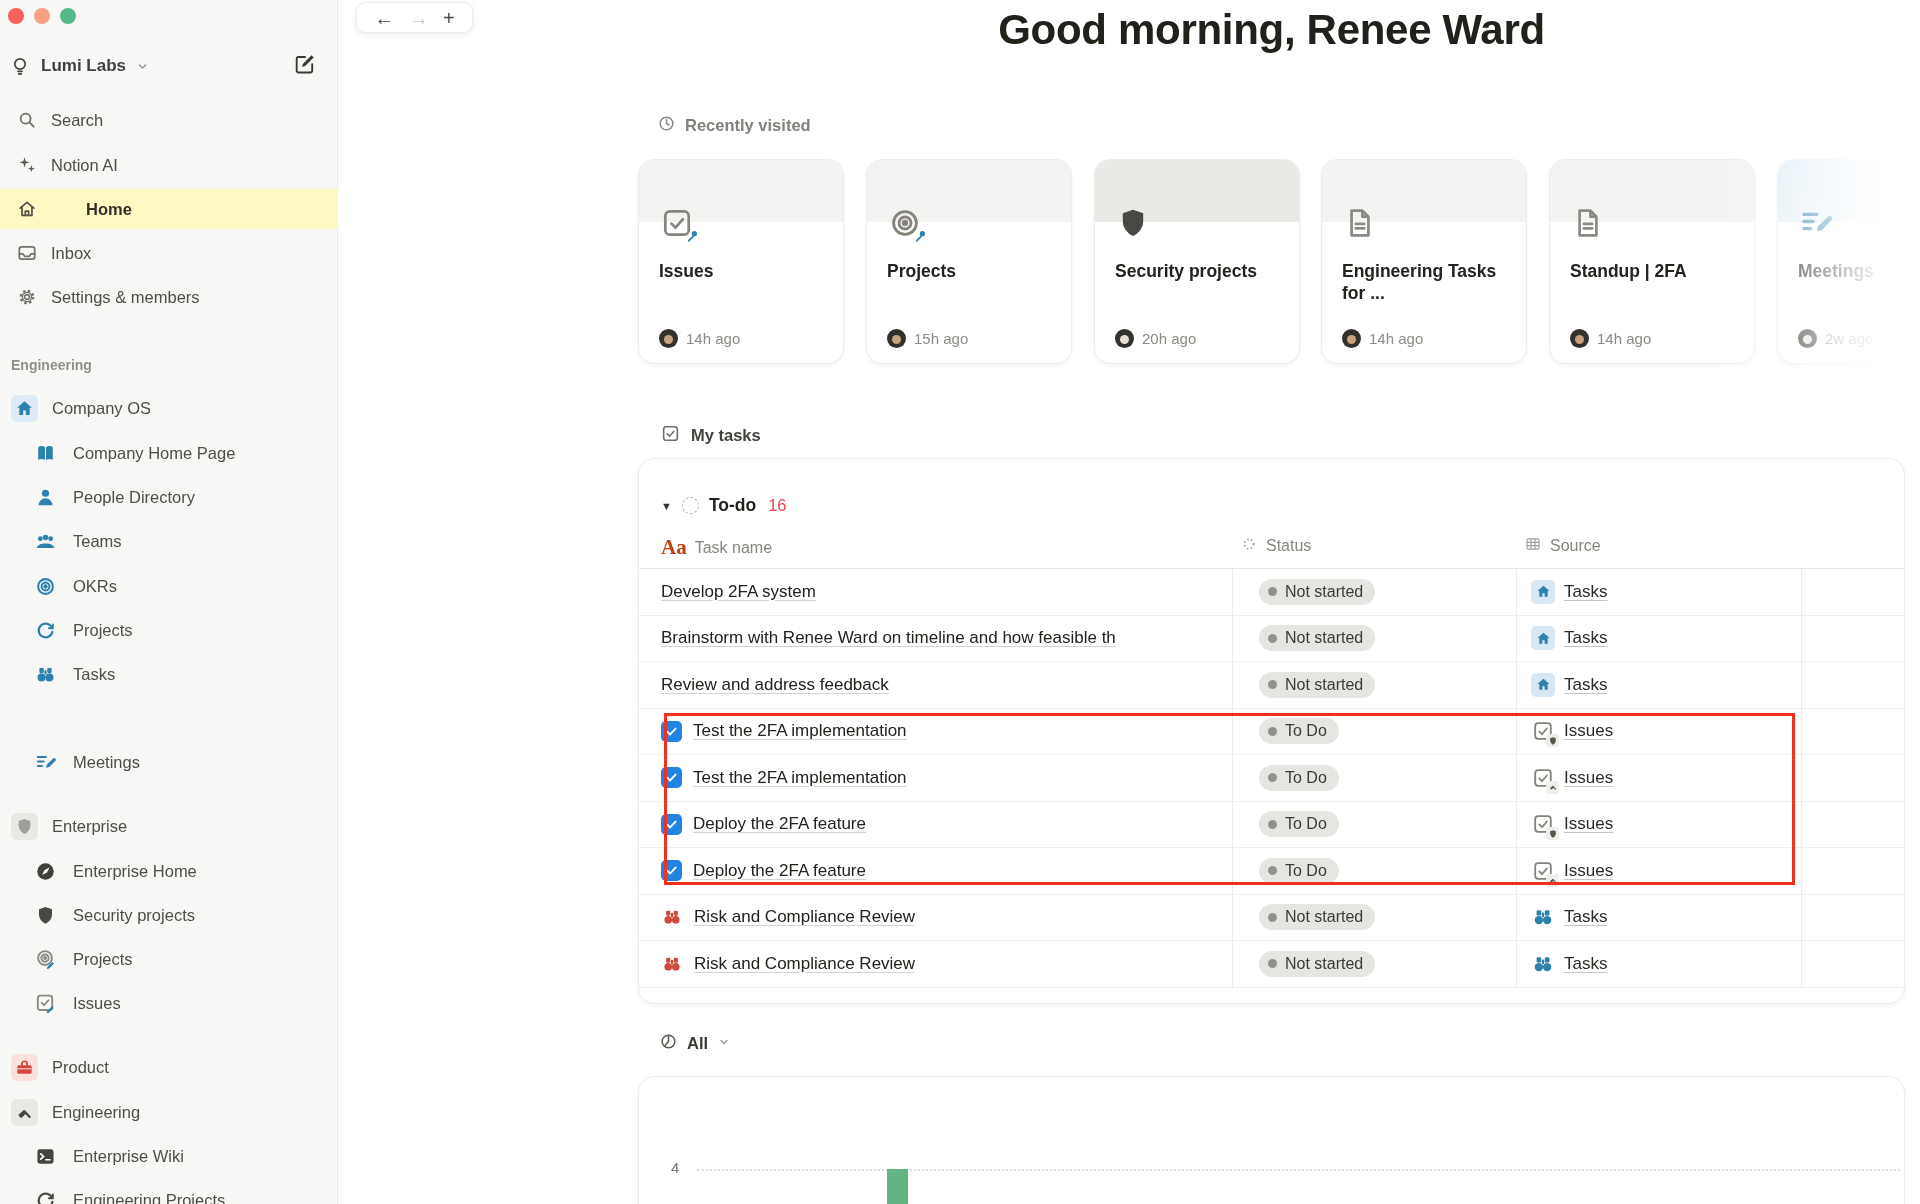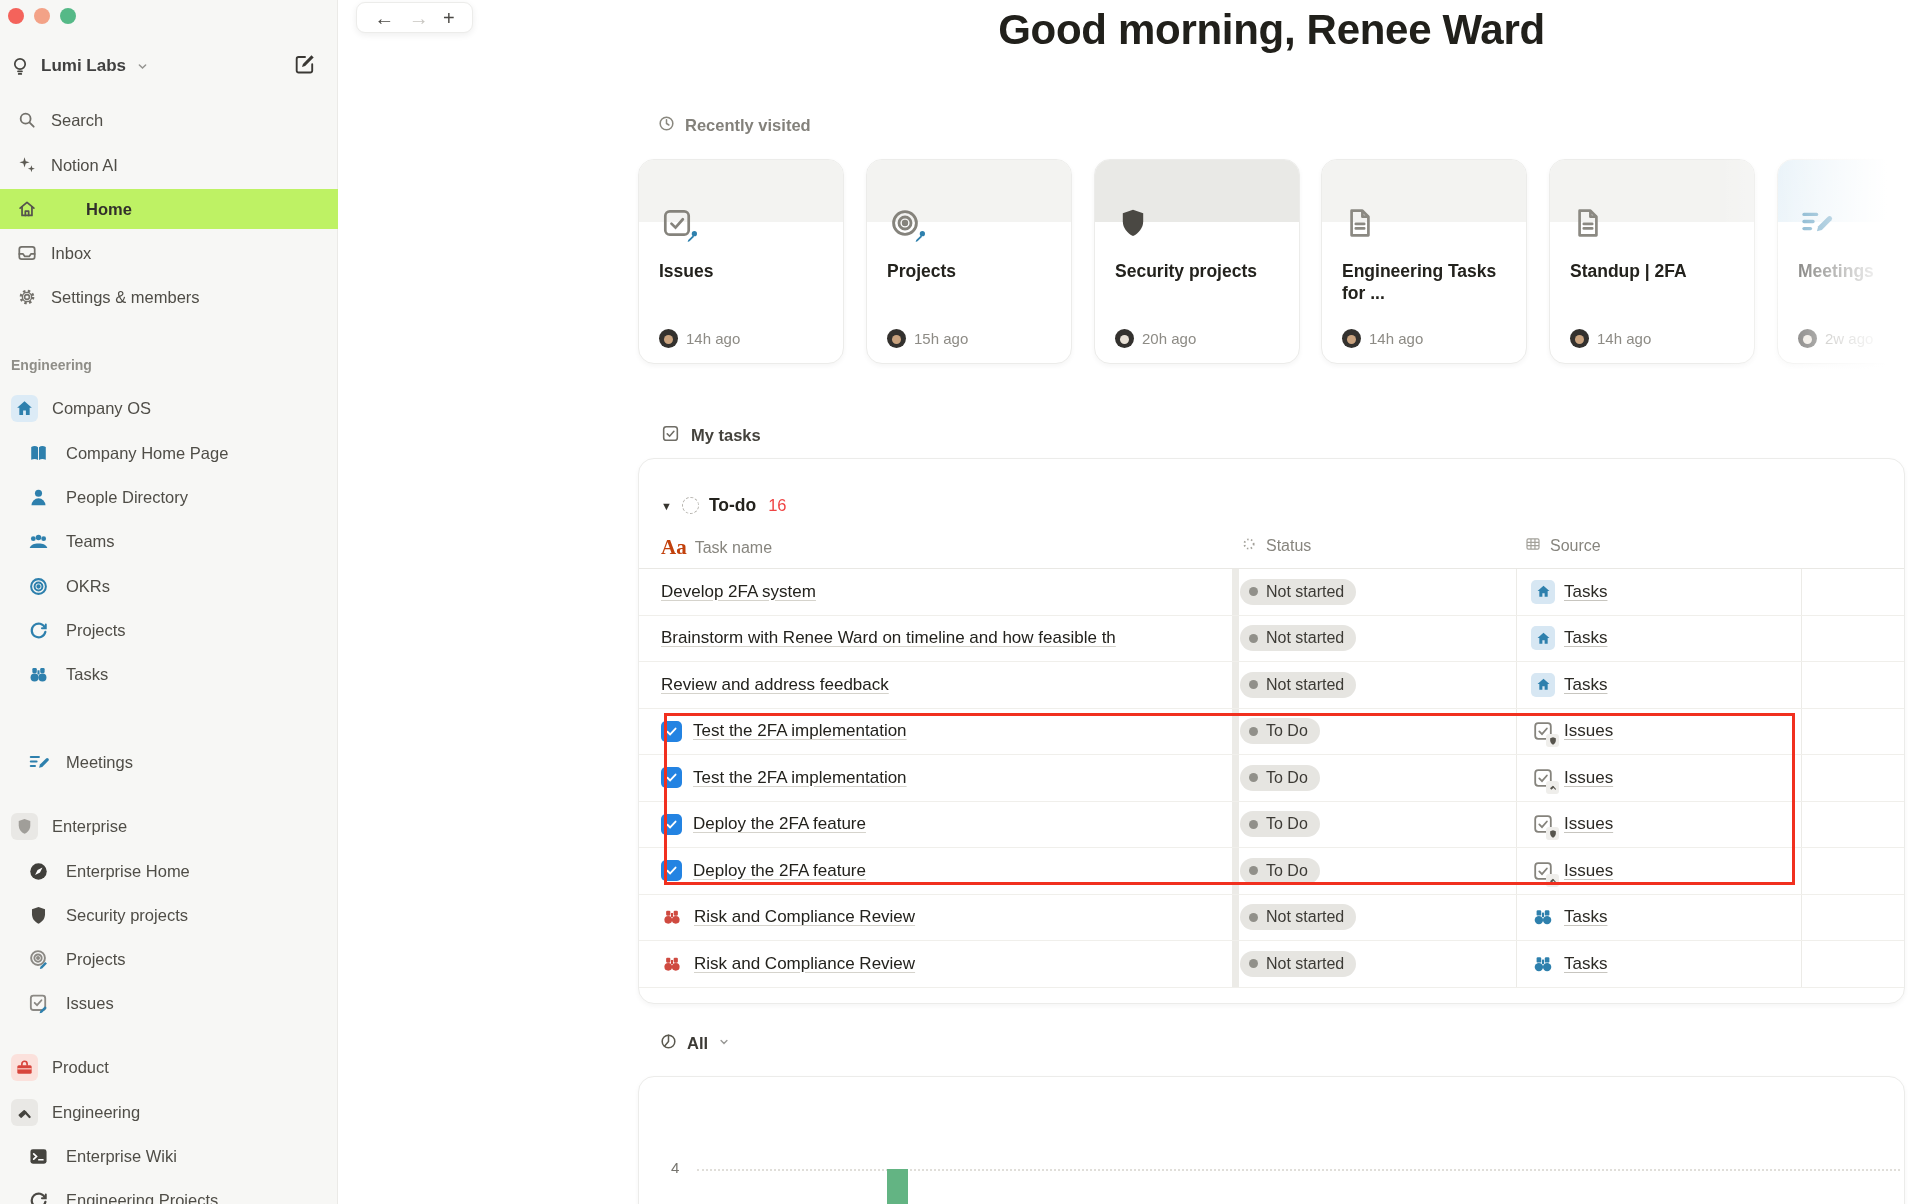--- a/index.html
+++ b/index.html
@@ -17,26 +17,26 @@
   .ws-icon svg { width:24px; height:24px; display:block; }
   .ws-name { font-size:17px; font-weight:700; color:#404040; }
   .ws-chev svg { width:15px; height:15px; display:block; opacity:.55; }
   .compose { position:absolute; left:292px; top:52px; width:26px; height:26px; }
   .compose svg { width:25px; height:25px; }
 
   .s-row { position:absolute; left:0; width:338px; height:40px; display:flex; align-items:center; padding-left:15px; gap:13px; cursor:pointer; }
   .s-row .s-ic { width:23px; height:23px; flex:0 0 23px; display:flex; align-items:center; justify-content:center; }
   .s-ic svg { width:22px; height:22px; display:block; }
   .s-label { font-size:16.5px; font-weight:500; color:#4f4d47; white-space:nowrap; }
-  .s-row.active { background:#bef264;gap:48px; }
+  .s-row.active { background:#fef9c3;gap:48px; }
   .s-row.active .s-label { color:#32302b; font-weight:700; }
   .sec-label { position:absolute; left:11px; font-size:14px; font-weight:600; color:#8f8e88; }
 
   .t-row { position:absolute; left:0; width:338px; height:44px; display:flex; align-items:center; padding-left:11px; gap:14px; cursor:pointer; }
-  .t-row.sub { padding-left:25px; }
+  .t-row.sub { padding-left:32px; }
   .t-chip { width:27px; height:27px; flex:0 0 27px; border-radius:6px; display:flex; align-items:center; justify-content:center; }
   .chip-blue { background:#dcebf6; }
   .chip-gray { background:#e9e8e5; }
   .chip-red  { background:#fbe1dc; }
   .chip-none { background:transparent; }
   .t-chip svg { width:21px; height:21px; display:block; }
   .t-row.sub .t-chip svg { width:23px; height:23px; }
   .t-label { font-size:16.5px; font-weight:500; color:#4f4d47; white-space:nowrap; }
 
   
@@ -79,21 +79,21 @@
   .thead { position:absolute; left:0; top:76px; width:100%; height:34px; border-bottom:1px solid #e9e8e4; }
   .th { position:absolute; top:0; display:flex; align-items:center; gap:8px; color:#87857e; font-size:16px; }
   .th svg { width:18px; height:18px; }
   .th-aa { font-size:21px; color:#c2410c; font-weight:600;font-family:Liberation Serif, serif; }
   .th-name { left:22px; } .th-status { left:601px; } .th-source { left:885px; }
 
   .tbody { position:absolute; left:0; top:110px; width:100%; }
   .trow { display:flex; height:46.5px; border-bottom:1px solid #f0efeb; }
   .cell { display:flex; align-items:center; }
   .c-name   { width:593px; padding-left:22px; gap:11px; overflow:hidden; }
-  .c-status { width:284px; padding-left:1px; border-left:7px solid #0ea5e9; border-left-color:#ecebe7; }
+  .c-status { width:284px; padding-left:26px; border-left:1px solid #0ea5e9; border-left-color:#ecebe7; }
   .c-source { width:285px; padding-left:14px; gap:9px; border-left:1px solid #ecebe7; }
   .c-extra  { flex:1; border-left:1px solid #ecebe7; }
   .task-link { font-size:17px; color:#23221d; white-space:nowrap; text-decoration:underline; text-decoration-color:#d5d3cc; text-underline-offset:3px; cursor:pointer; }
   .chk { width:21px; height:21px; flex:0 0 21px; border-radius:5px; background:#2383e2; display:flex; align-items:center; justify-content:center; }
   .chk svg { width:13px; height:13px; }
   .task-ic { width:22px; height:22px; flex:0 0 22px; }
   .task-ic svg { width:22px; height:22px; display:block; }
   .pill { display:inline-flex; align-items:center; gap:8px; background:#e6e5e1; border-radius:13px; padding:4px 12px 4px 9px; }
   .pill .dot { width:9px; height:9px; border-radius:50%; background:#91908a; }
   .pill .pl { font-size:16px; color:#3c3a35; white-space:nowrap; }

